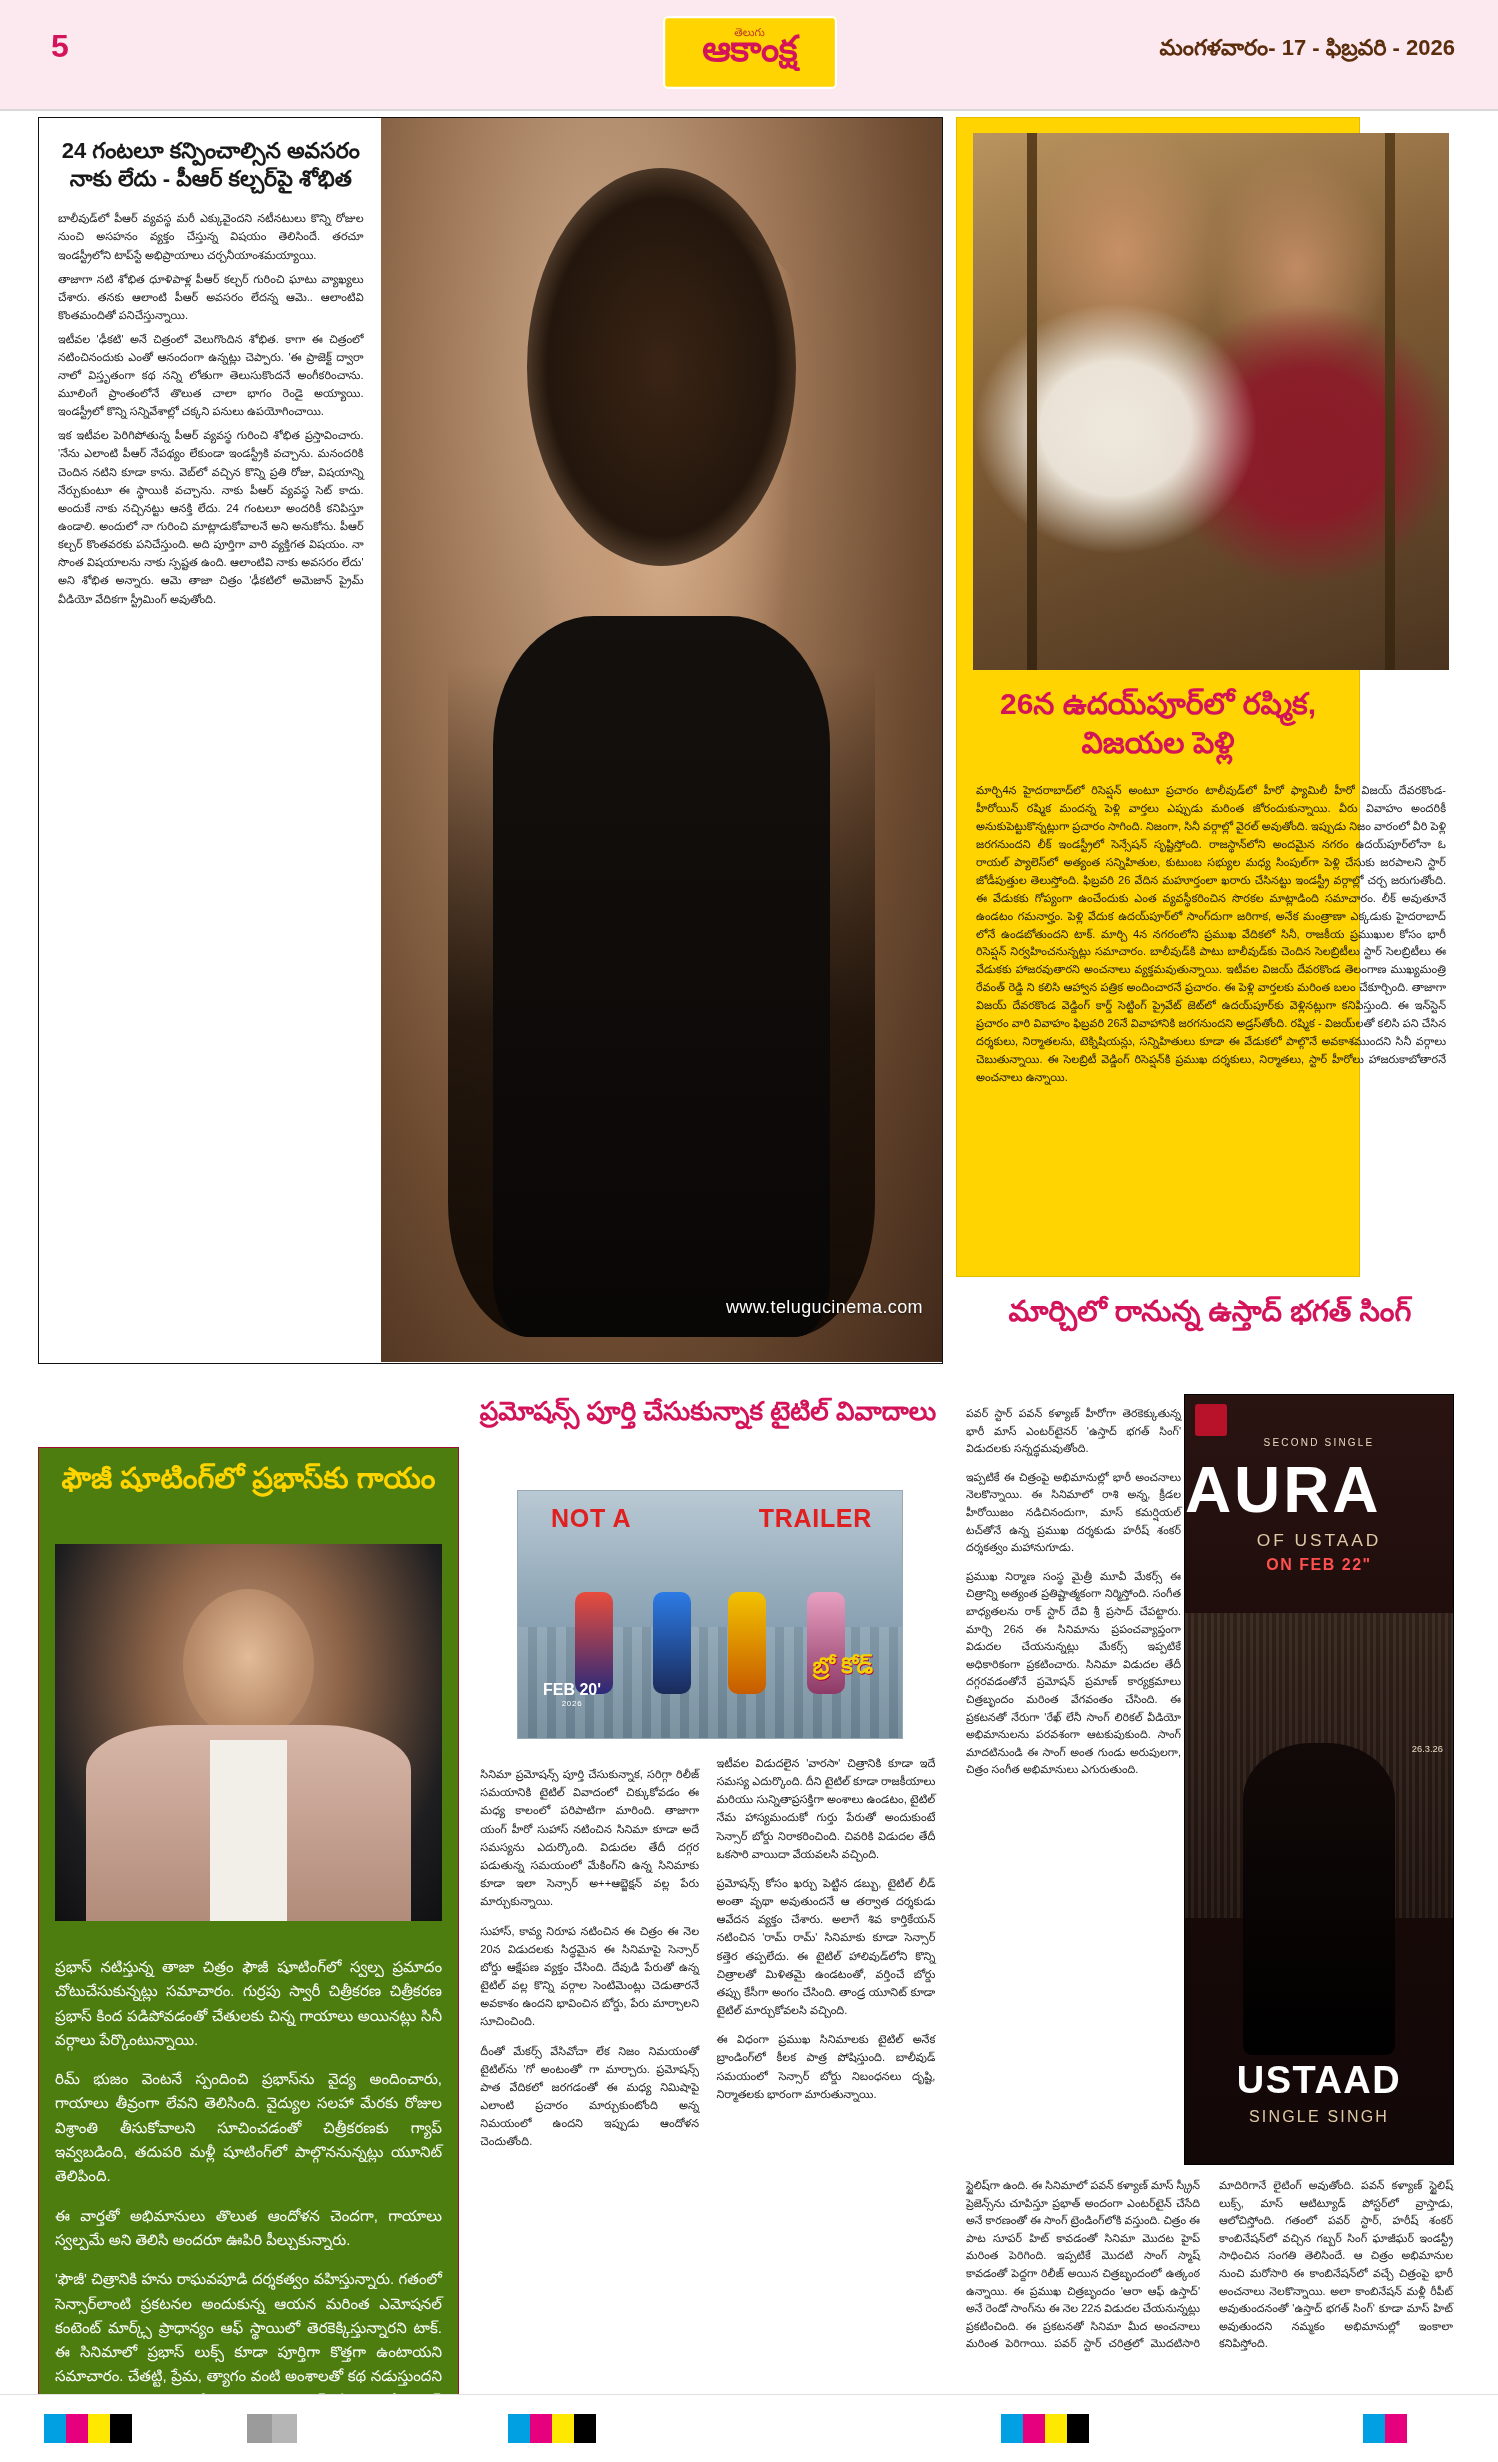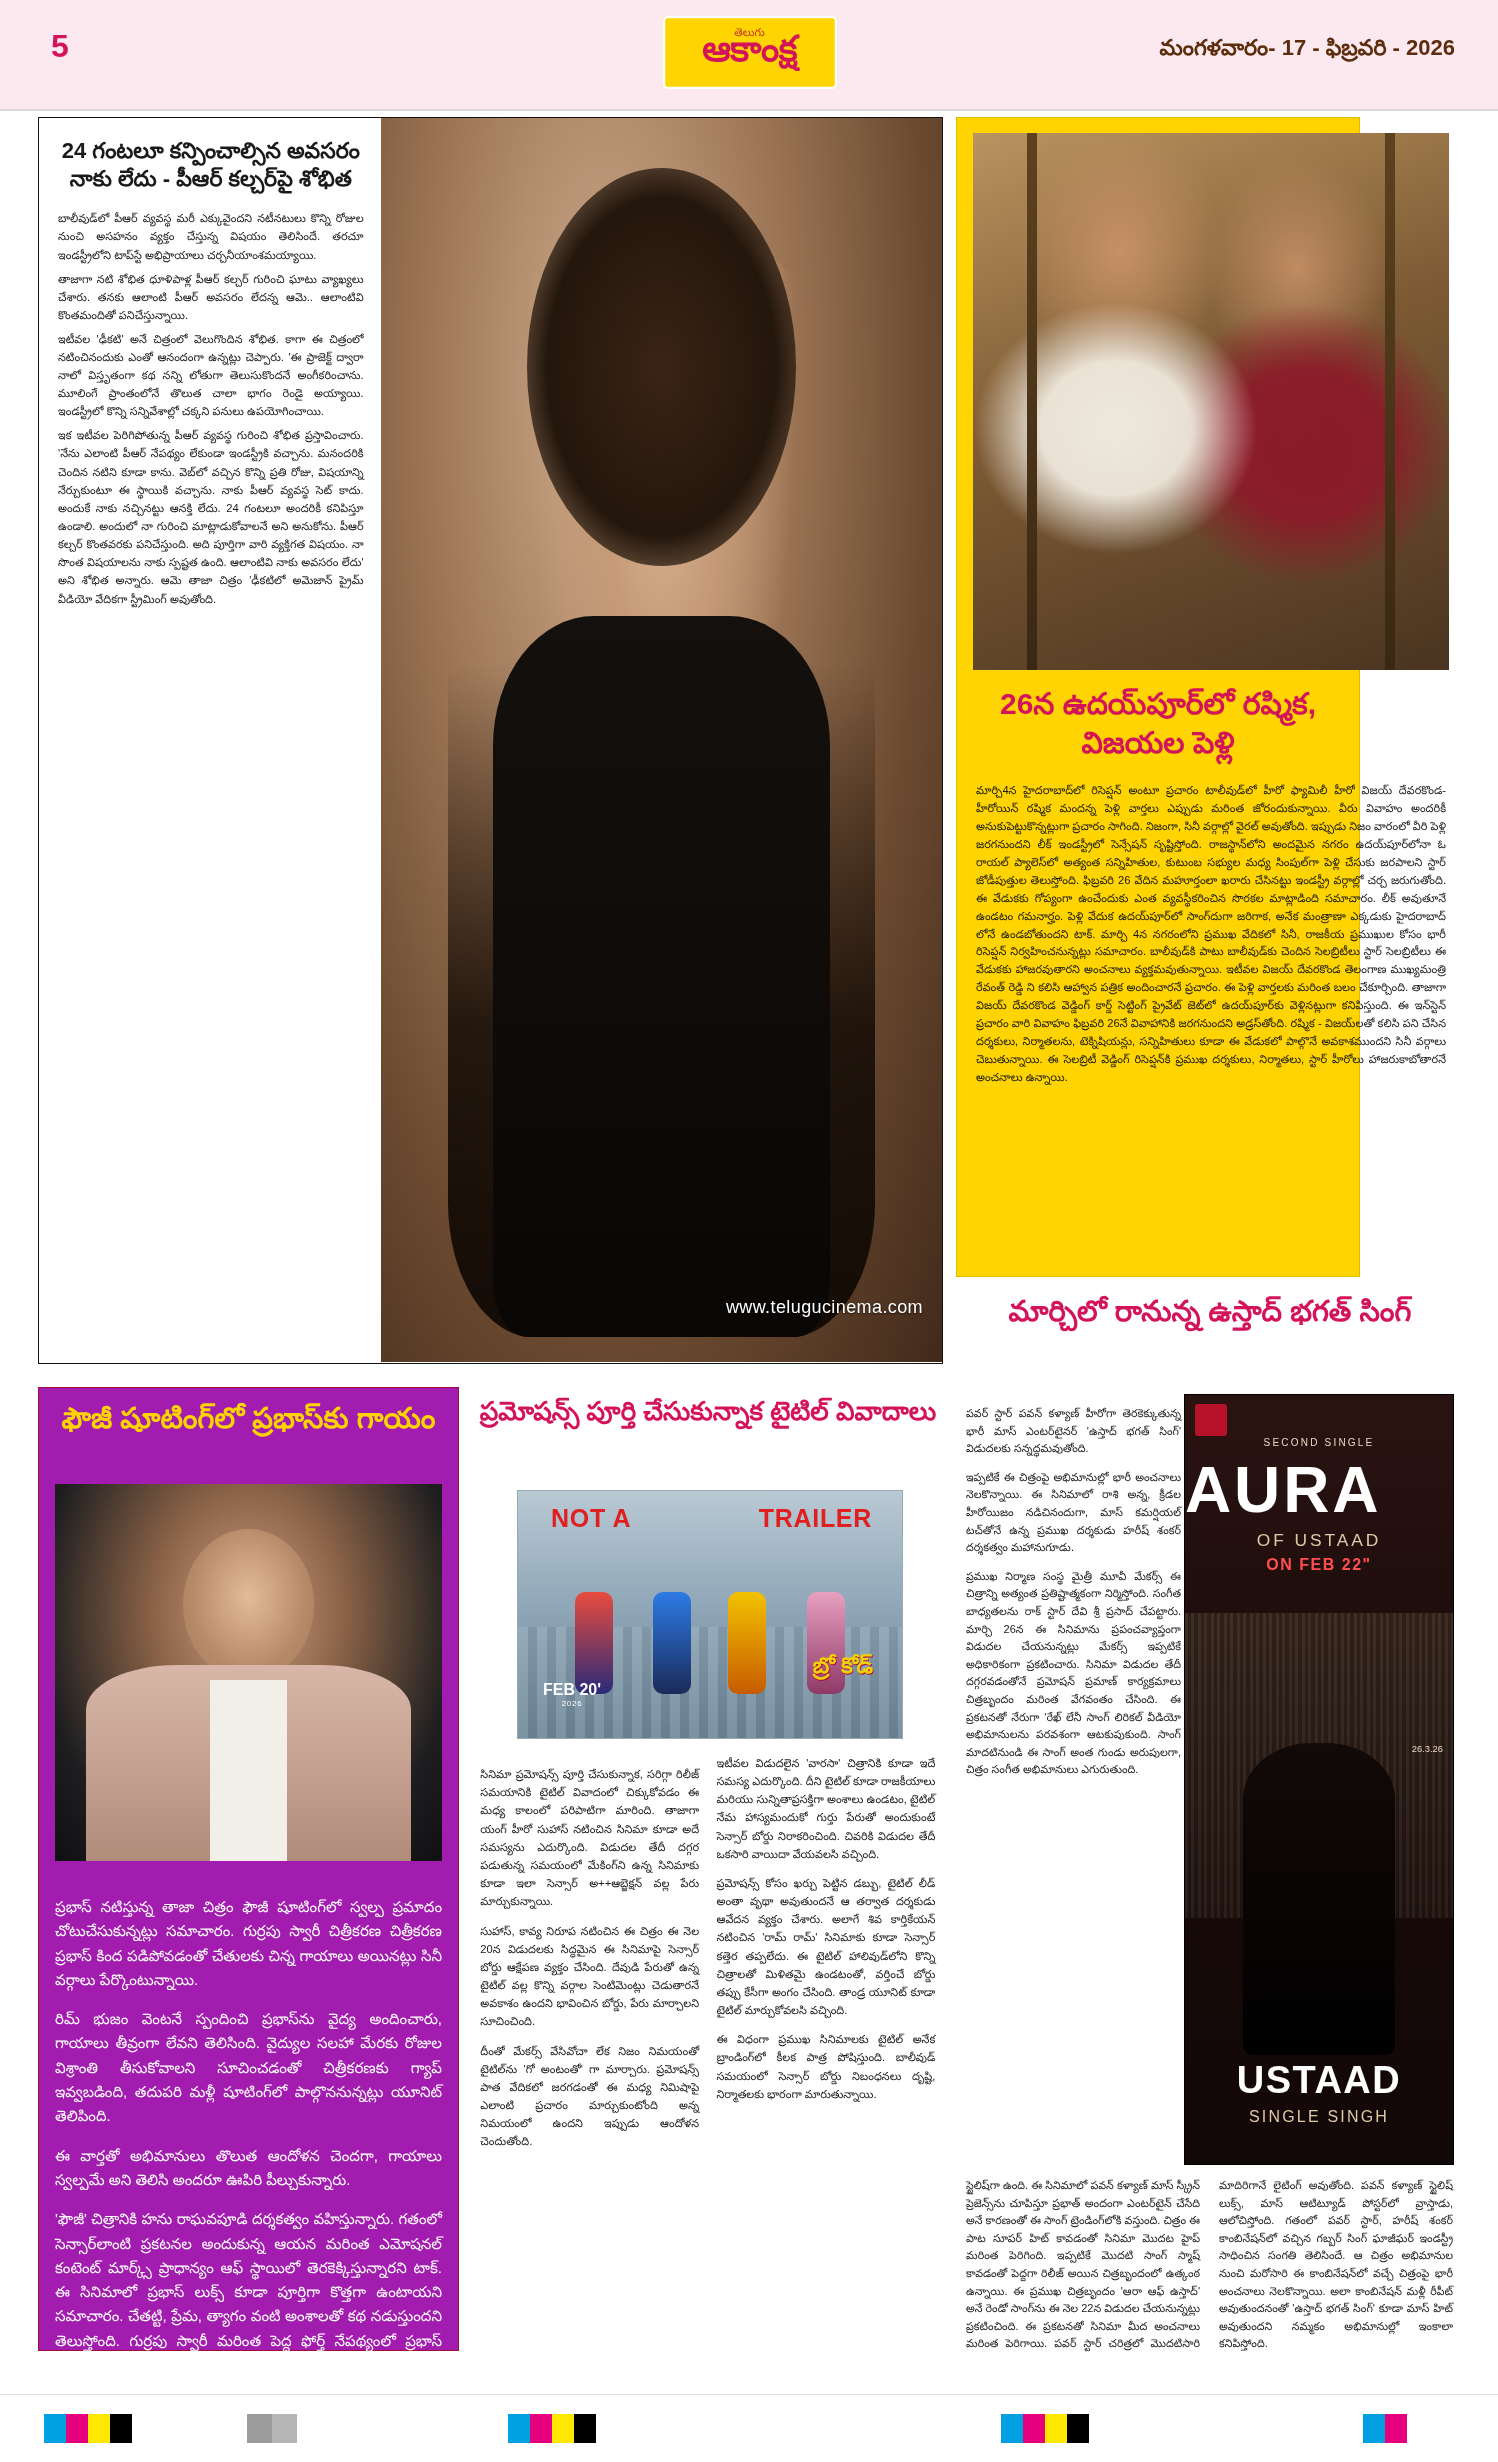--- a/index.html
+++ b/index.html
@@ -284,23 +284,23 @@
     position: absolute;
     left: 10px; top: 885px;
     width: 487px;
     font-size: 11px; line-height: 1.6; color: #1a1a1a; text-align: justify;
     column-count: 2;
     column-gap: 19px;
   }
 
   
   #art4 {
-    left: 38px; top: 1387px;
+    left: 38px; top: 1447px;
     width: 421px; height: 964px;
-    background: #a21caf;
+    background: #4d7c0f;
     border: 1.5px solid #a00d31;
   }
   #art4-head {
     position: absolute;
     left: 0; top: 11.6px;
     width: 100%;
     text-align: center;
     color: #ffd400;
     font-size: 29px;
     font-weight: bold;

